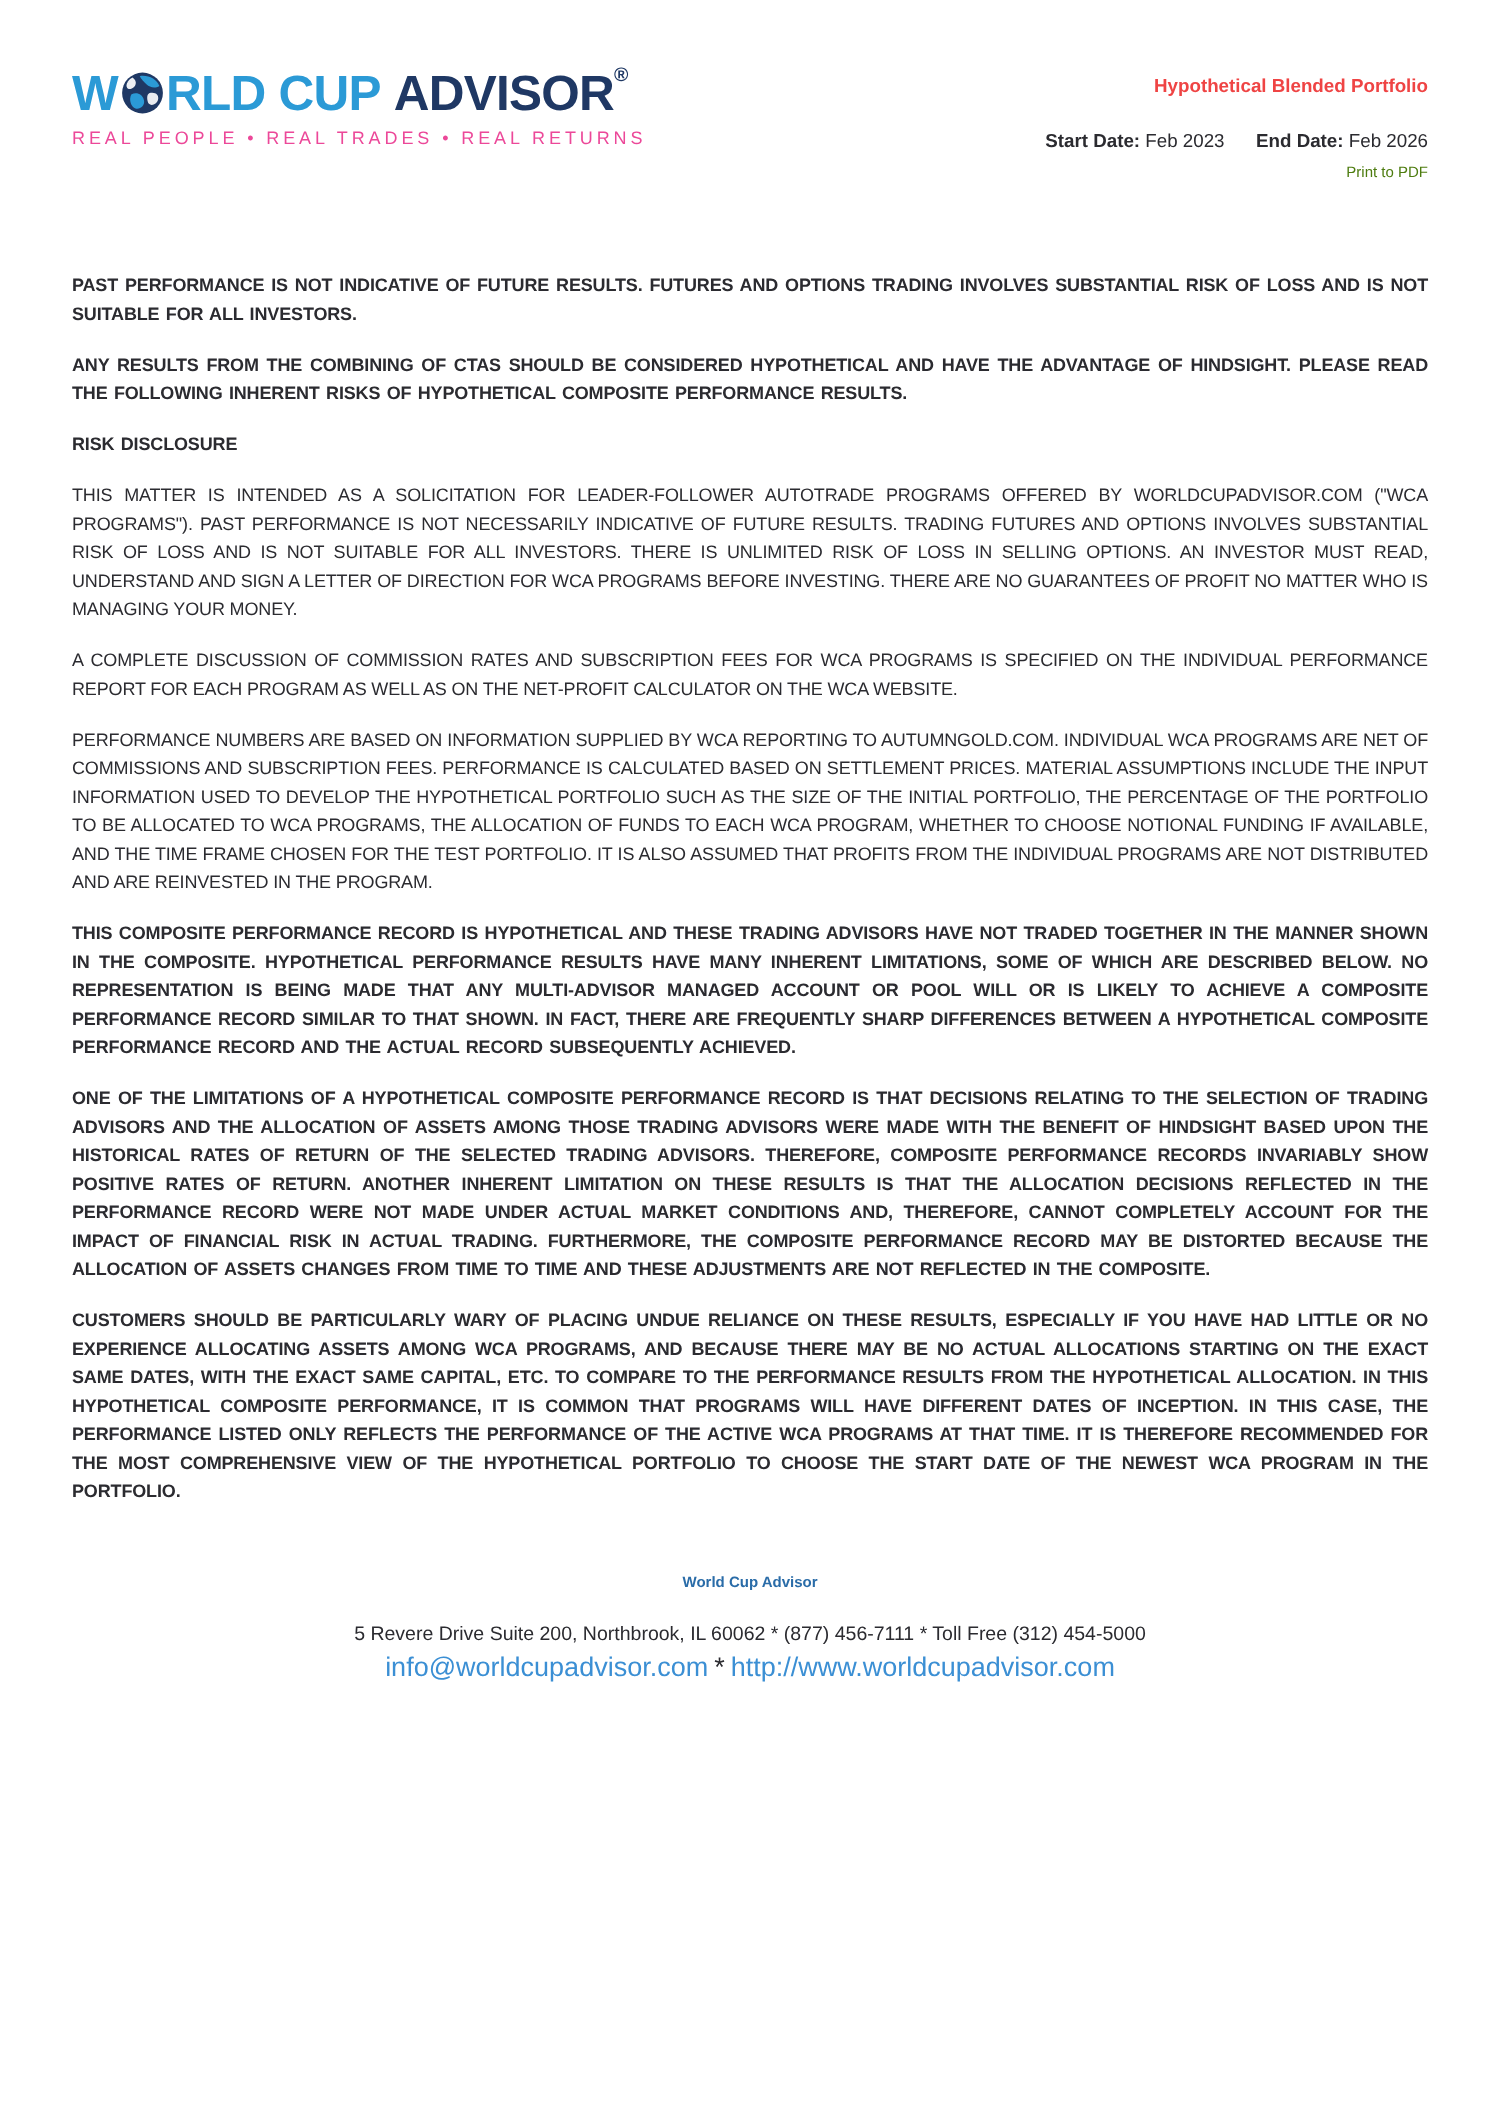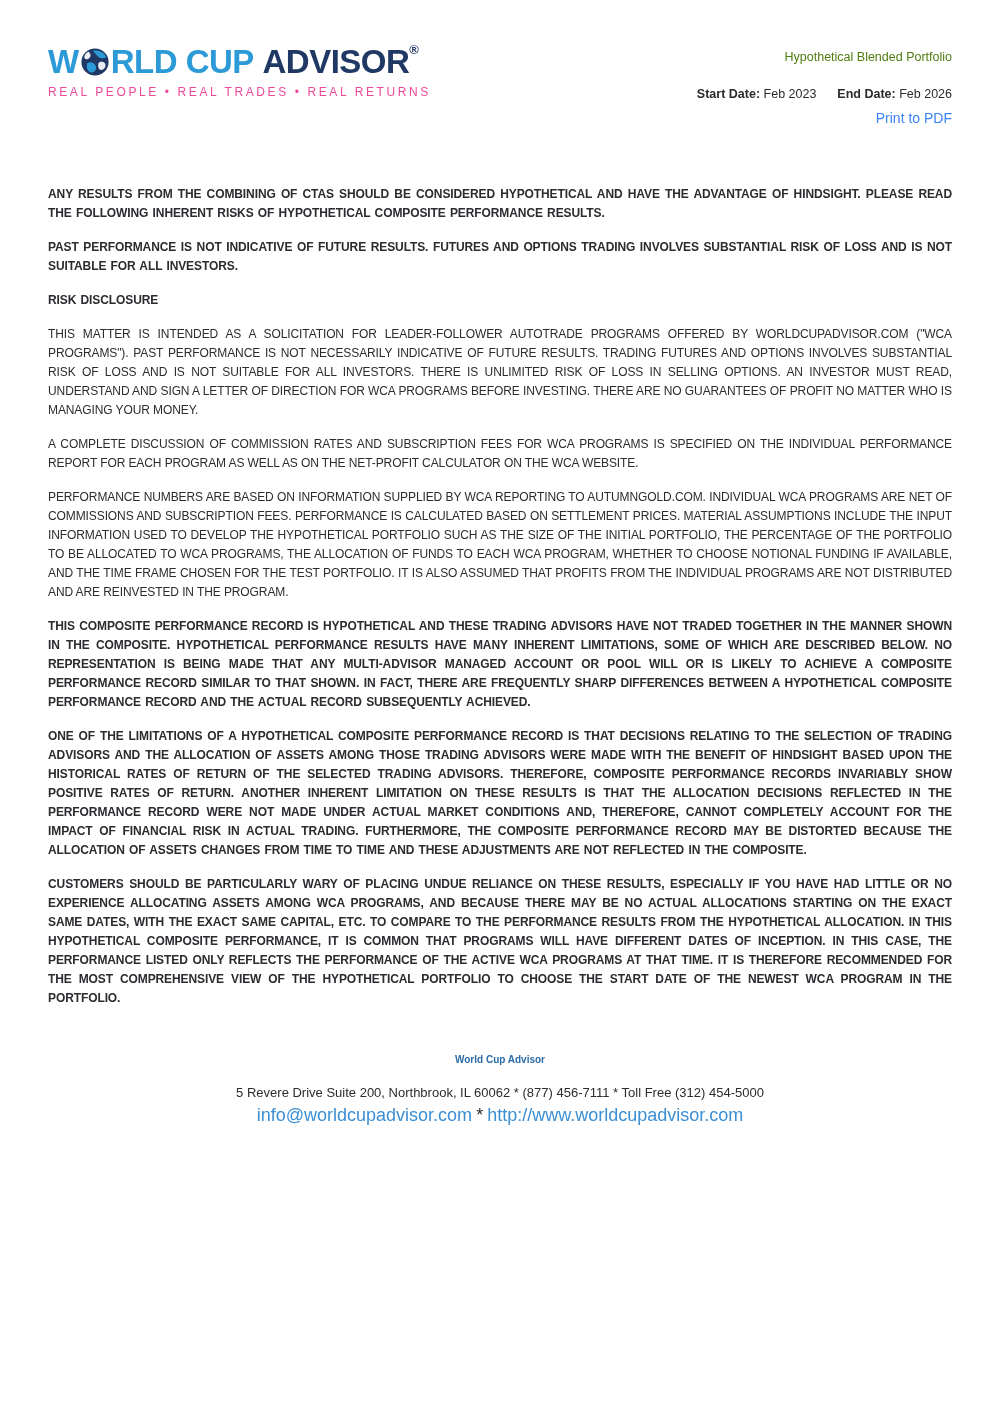--- a/index.html
+++ b/index.html
@@ -17,25 +17,25 @@
   .header { display: flex; justify-content: space-between; align-items: flex-start; }
   .logo-block { line-height: 1; }
   .logo-line { font-weight: bold; font-size: 33px; letter-spacing: -0.5px; white-space: nowrap; display: flex; align-items: center; }
   .logo-light { color: #2b9ad6; }
   .logo-dark { color: #1f3864; text-align: center; }
   .logo-reg { font-size: 13px; color: #1f3864; vertical-align: top; position: relative; top: -12px; font-weight: bold; }
   .globe { width: 30px; height: 30px; margin: 0 1px; display: inline-block; }
   .tagline { margin-top: 8px; font-size: 12px; letter-spacing: 2.6px; color: #ec4899; font-weight: 500; }
 
   .header-right { text-align: right; padding-top: 5px; }
-  .report-title { font-size: 12.5px; font-weight: normal; color: #4d7c0f; }
+  .report-title { font-size: 12.5px; font-weight: bold; color: #ef4444; }
   .dates-line { font-size: 12.5px; margin-top: 23px; color: #2b2b30; }
   .dates-line .lbl { font-weight: bold; }
   .dates-line .gap { display: inline-block; width: 14px; }
-  .print-link { display: inline-block; margin-top: 9px; font-size: 14px; color: #3b82f6; text-decoration: none; cursor: pointer; margin-left: 34px; }
+  .print-link { display: inline-block; margin-top: 9px; font-size: 10px; color: #4d7c0f; text-decoration: none; cursor: pointer; margin-left: 34px; }
 
   
   .main { margin-top: 58px; }
   .para {
     font-size: 12px;
     line-height: 19px;
     letter-spacing: -0.1px;
     text-align: justify;
     margin-bottom: 15px;
     color: #2b2b30;
@@ -83,22 +83,22 @@
         <span class="lbl">End Date:</span>
         <span>Feb 2026</span>
       </div>
       <div>
         <a class="print-link">Print to PDF</a>
       </div>
     </div>
   </div>
 
   <div class="main">
+    <p class="para bold">PAST PERFORMANCE IS NOT INDICATIVE OF FUTURE RESULTS. FUTURES AND OPTIONS TRADING INVOLVES SUBSTANTIAL RISK OF LOSS AND IS NOT SUITABLE FOR ALL INVESTORS.</p>
     <p class="para bold">ANY RESULTS FROM THE COMBINING OF CTAS SHOULD BE CONSIDERED HYPOTHETICAL AND HAVE THE ADVANTAGE OF HINDSIGHT. PLEASE READ THE FOLLOWING INHERENT RISKS OF HYPOTHETICAL COMPOSITE PERFORMANCE RESULTS.</p>
-    <p class="para bold">PAST PERFORMANCE IS NOT INDICATIVE OF FUTURE RESULTS. FUTURES AND OPTIONS TRADING INVOLVES SUBSTANTIAL RISK OF LOSS AND IS NOT SUITABLE FOR ALL INVESTORS.</p>
     <p class="para bold">RISK DISCLOSURE</p>
     <p class="para">THIS MATTER IS INTENDED AS A SOLICITATION FOR LEADER-FOLLOWER AUTOTRADE PROGRAMS OFFERED BY WORLDCUPADVISOR.COM ("WCA PROGRAMS"). PAST PERFORMANCE IS NOT NECESSARILY INDICATIVE OF FUTURE RESULTS. TRADING FUTURES AND OPTIONS INVOLVES SUBSTANTIAL RISK OF LOSS AND IS NOT SUITABLE FOR ALL INVESTORS. THERE IS UNLIMITED RISK OF LOSS IN SELLING OPTIONS. AN INVESTOR MUST READ, UNDERSTAND AND SIGN A LETTER OF DIRECTION FOR WCA PROGRAMS BEFORE INVESTING. THERE ARE NO GUARANTEES OF PROFIT NO MATTER WHO IS MANAGING YOUR MONEY.</p>
     <p class="para">A COMPLETE DISCUSSION OF COMMISSION RATES AND SUBSCRIPTION FEES FOR WCA PROGRAMS IS SPECIFIED ON THE INDIVIDUAL PERFORMANCE REPORT FOR EACH PROGRAM AS WELL AS ON THE NET-PROFIT CALCULATOR ON THE WCA WEBSITE.</p>
     <p class="para">PERFORMANCE NUMBERS ARE BASED ON INFORMATION SUPPLIED BY WCA REPORTING TO AUTUMNGOLD.COM. INDIVIDUAL WCA PROGRAMS ARE NET OF COMMISSIONS AND SUBSCRIPTION FEES. PERFORMANCE IS CALCULATED BASED ON SETTLEMENT PRICES. MATERIAL ASSUMPTIONS INCLUDE THE INPUT INFORMATION USED TO DEVELOP THE HYPOTHETICAL PORTFOLIO SUCH AS THE SIZE OF THE INITIAL PORTFOLIO, THE PERCENTAGE OF THE PORTFOLIO TO BE ALLOCATED TO WCA PROGRAMS, THE ALLOCATION OF FUNDS TO EACH WCA PROGRAM, WHETHER TO CHOOSE NOTIONAL FUNDING IF AVAILABLE, AND THE TIME FRAME CHOSEN FOR THE TEST PORTFOLIO. IT IS ALSO ASSUMED THAT PROFITS FROM THE INDIVIDUAL PROGRAMS ARE NOT DISTRIBUTED AND ARE REINVESTED IN THE PROGRAM.</p>
     <p class="para bold">THIS COMPOSITE PERFORMANCE RECORD IS HYPOTHETICAL AND THESE TRADING ADVISORS HAVE NOT TRADED TOGETHER IN THE MANNER SHOWN IN THE COMPOSITE. HYPOTHETICAL PERFORMANCE RESULTS HAVE MANY INHERENT LIMITATIONS, SOME OF WHICH ARE DESCRIBED BELOW. NO REPRESENTATION IS BEING MADE THAT ANY MULTI-ADVISOR MANAGED ACCOUNT OR POOL WILL OR IS LIKELY TO ACHIEVE A COMPOSITE PERFORMANCE RECORD SIMILAR TO THAT SHOWN. IN FACT, THERE ARE FREQUENTLY SHARP DIFFERENCES BETWEEN A HYPOTHETICAL COMPOSITE PERFORMANCE RECORD AND THE ACTUAL RECORD SUBSEQUENTLY ACHIEVED.</p>
     <p class="para bold">ONE OF THE LIMITATIONS OF A HYPOTHETICAL COMPOSITE PERFORMANCE RECORD IS THAT DECISIONS RELATING TO THE SELECTION OF TRADING ADVISORS AND THE ALLOCATION OF ASSETS AMONG THOSE TRADING ADVISORS WERE MADE WITH THE BENEFIT OF HINDSIGHT BASED UPON THE HISTORICAL RATES OF RETURN OF THE SELECTED TRADING ADVISORS. THEREFORE, COMPOSITE PERFORMANCE RECORDS INVARIABLY SHOW POSITIVE RATES OF RETURN. ANOTHER INHERENT LIMITATION ON THESE RESULTS IS THAT THE ALLOCATION DECISIONS REFLECTED IN THE PERFORMANCE RECORD WERE NOT MADE UNDER ACTUAL MARKET CONDITIONS AND, THEREFORE, CANNOT COMPLETELY ACCOUNT FOR THE IMPACT OF FINANCIAL RISK IN ACTUAL TRADING. FURTHERMORE, THE COMPOSITE PERFORMANCE RECORD MAY BE DISTORTED BECAUSE THE ALLOCATION OF ASSETS CHANGES FROM TIME TO TIME AND THESE ADJUSTMENTS ARE NOT REFLECTED IN THE COMPOSITE.</p>
     <p class="para bold">CUSTOMERS SHOULD BE PARTICULARLY WARY OF PLACING UNDUE RELIANCE ON THESE RESULTS, ESPECIALLY IF YOU HAVE HAD LITTLE OR NO EXPERIENCE ALLOCATING ASSETS AMONG WCA PROGRAMS, AND BECAUSE THERE MAY BE NO ACTUAL ALLOCATIONS STARTING ON THE EXACT SAME DATES, WITH THE EXACT SAME CAPITAL, ETC. TO COMPARE TO THE PERFORMANCE RESULTS FROM THE HYPOTHETICAL ALLOCATION. IN THIS HYPOTHETICAL COMPOSITE PERFORMANCE, IT IS COMMON THAT PROGRAMS WILL HAVE DIFFERENT DATES OF INCEPTION. IN THIS CASE, THE PERFORMANCE LISTED ONLY REFLECTS THE PERFORMANCE OF THE ACTIVE WCA PROGRAMS AT THAT TIME. IT IS THEREFORE RECOMMENDED FOR THE MOST COMPREHENSIVE VIEW OF THE HYPOTHETICAL PORTFOLIO TO CHOOSE THE START DATE OF THE NEWEST WCA PROGRAM IN THE PORTFOLIO.</p>
   </div>
 
   <div class="footer">

